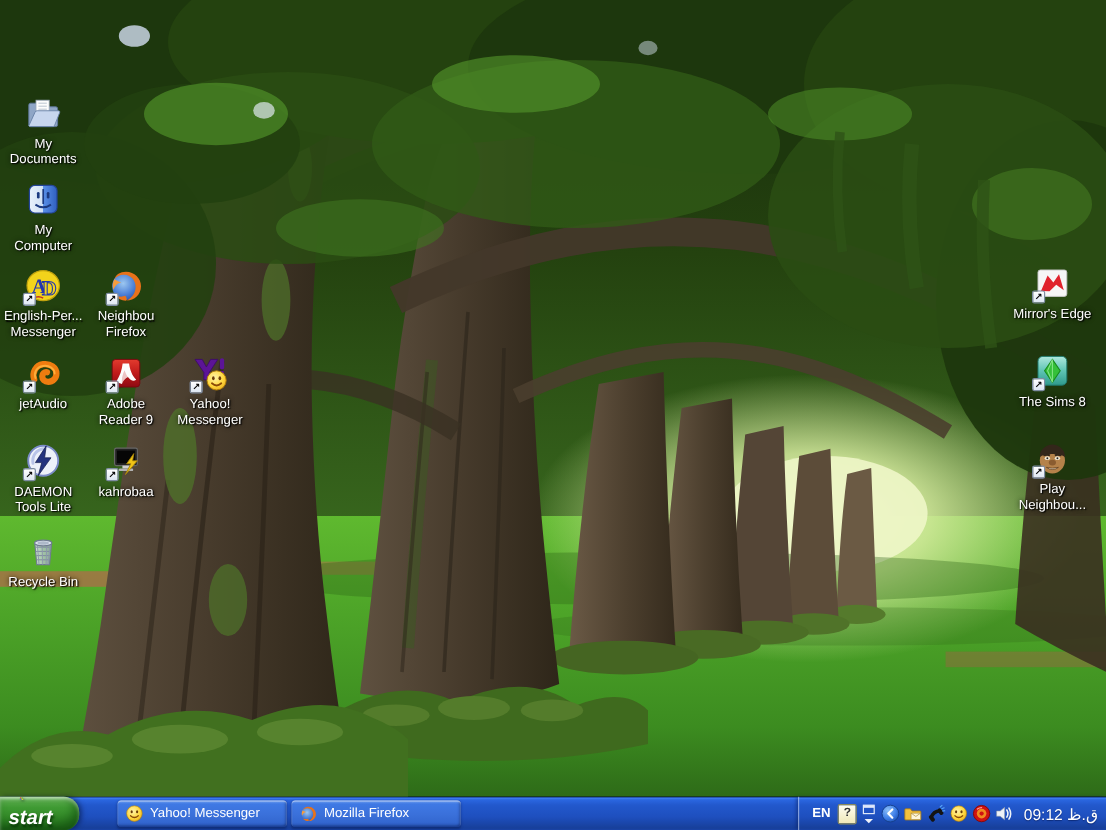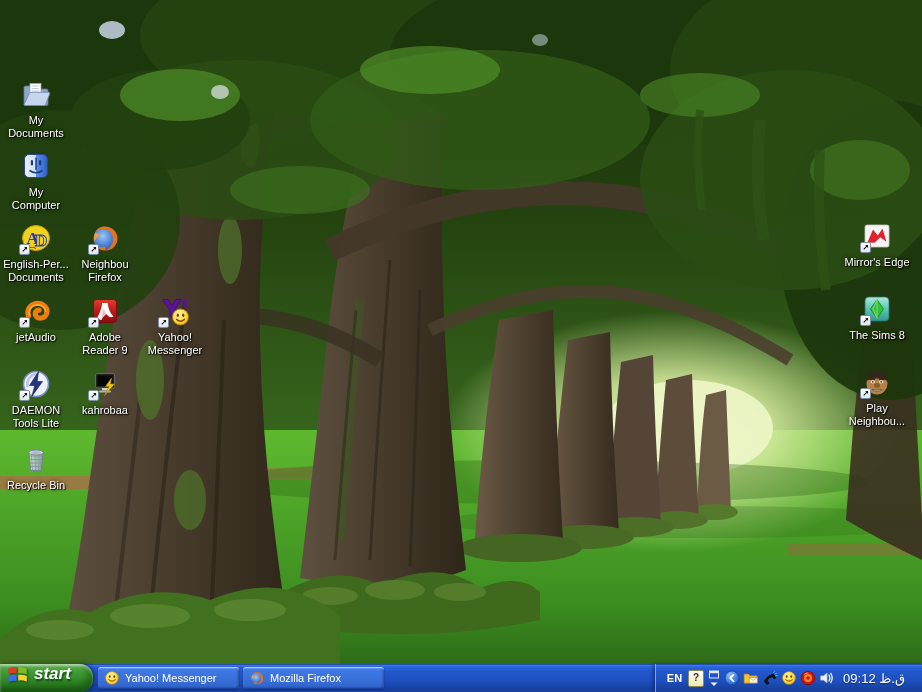--- a/index.html
+++ b/index.html
@@ -17,35 +17,35 @@
       font:bold 8px/9px "DejaVu Sans",sans-serif;color:#000;text-align:center;}
   .lbl{margin-top:4px;font-size:11px;line-height:13px;color:#fff;text-align:center;
        white-space:pre-line;text-shadow:1px 1px 1px #000,0 0 4px rgba(0,0,0,.85);}
 
   
   .taskbar{position:absolute;left:0;bottom:0;width:922px;height:28px;box-sizing:border-box;z-index:10;
     background:linear-gradient(180deg,#0c2a6e 0%,#3f7df2 4%,#2a66e0 9%,#2258cc 25%,#1e4fbe 60%,#173f9a 93%,#1a44a8 100%);}
   .start{position:absolute;left:0;top:0;height:28px;display:flex;align-items:flex-start;gap:5px;
     padding:0 20px 0 7px;border-radius:0 13px 13px 0;box-sizing:border-box;cursor:pointer;
     background:linear-gradient(180deg,#97d08c 0%,#57a94a 10%,#3f9a33 32%,#338a28 60%,#2a7a20 85%,#236a1a 100%);
-    box-shadow:2px 0 4px rgba(0,10,40,.5), inset 0 2px 3px rgba(255,255,255,.4), inset -4px -5px 9px rgba(8,58,8,.55);}
+    box-shadow:2px 0 4px rgba(0,10,40,.5), inset 0 2px 3px rgba(255,255,255,.4), inset -4px -5px 9px rgba(8,58,8,.55);flex-direction:column;}
   .start .slabel{color:#fff;font-style:italic;font-weight:bold;font-size:17px;
     text-shadow:1px 2px 2px rgba(0,40,0,.75);padding-right:2px;}
   .start svg{width:22px;height:20px;filter:drop-shadow(1px 1px 1px rgba(0,30,0,.6));}
 
   .taskbtn{position:absolute;top:3px;height:22px;width:141px;box-sizing:border-box;border-radius:3px;
     background:linear-gradient(180deg,#8ab1f2 0%,#568ceb 6%,#3f79e4 14%,#3a70da 55%,#3367cf 85%,#2c5cc2 100%);
     box-shadow:inset 0 1px 1px rgba(255,255,255,.55), inset -1px -1px 2px rgba(10,30,90,.55), 0 1px 2px rgba(5,20,70,.4);
     display:flex;align-items:center;gap:5px;padding:0 6px;color:#fff;font-size:11px;cursor:pointer;white-space:nowrap;}
   .taskbtn svg{width:16px;height:16px;flex:0 0 16px;}
   #tb-yahoo{left:98px;}
   #tb-firefox{left:243px;}
 
   .tray{position:absolute;right:0;top:0;height:28px;display:flex;align-items:center;gap:3px;
-    padding:0 17px 0 8px;border-left:1px solid rgba(255,255,255,.45);
+    padding:0 7px 0 8px;border-left:1px solid rgba(255,255,255,.45);
     box-shadow:-2px 0 3px rgba(6,24,80,.5);}
   .lang{color:#fff;font-size:11px;font-weight:bold;padding:1px 3px;cursor:pointer;}
   .helpbox{width:14px;height:15px;background:linear-gradient(#fffef2,#efe8b8);border:1px solid #8a8a5a;
     border-radius:2px;color:#333;font:bold 10px/14px "Liberation Sans",sans-serif;text-align:center;cursor:pointer;}
   .langopt{display:flex;flex-direction:column;align-items:center;justify-content:center;cursor:pointer;width:14px;}
   .langopt svg{width:14px;height:18px;display:block;}
   .trayicon{width:16px;height:16px;cursor:pointer;}
   .trayicon svg{width:16px;height:16px;display:block;}
   .clock{color:#fff;font-size:13px;margin-left:5px;white-space:nowrap;text-shadow:0 1px 1px rgba(0,20,80,.6);}
 </style>
@@ -228,21 +228,21 @@
     <div class="iwrap">
       <svg viewBox="0 0 32 32">
           <ellipse cx="16" cy="16" rx="13.5" ry="12.5" fill="#f2d31b" stroke="#c0a20e"></ellipse>
           <text x="6.5" y="22" font-family="Liberation Serif, serif" font-size="17" font-weight="bold" fill="#2336ae">A</text>
           <text x="15" y="24" font-family="Liberation Serif, serif" font-size="17" font-weight="bold" fill="#f2d31b" stroke="#2336ae" stroke-width="0.9">D</text>
           <path d="M8 26.5 Q12 24 16 26.5" stroke="#c03020" stroke-width="1.2" fill="none"></path>
         </svg>
       <span class="sc">↗</span>
     </div>
     <div class="lbl">English-Per...
-Documents</div>
+Messenger</div>
   </div>
 
   <div class="dicon" style="left:-4px;top:295px">
     <div class="iwrap">
       <svg viewBox="0 0 32 32">
           <path d="M8.5 21 C6.5 15.5 9.5 9.5 16 8.5 C22 7.6 27 11.5 27 16.2 C27 20.4 23.8 23.2 20.2 23.2 C17.2 23.2 15.2 21.2 15.2 18.6 C15.2 16.4 17 14.8 19.2 15.2" fill="none" stroke="#ee7c10" stroke-width="5.2" stroke-linecap="round"></path>
           <path d="M9.5 20 C8 15.5 10.5 10.8 16 10 C21 9.2 25.5 12.4 25.5 16.2" fill="none" stroke="#ffb23e" stroke-width="1.6" stroke-linecap="round" opacity="0.9"></path>
         </svg>
       <span class="sc">↗</span>
     </div>

